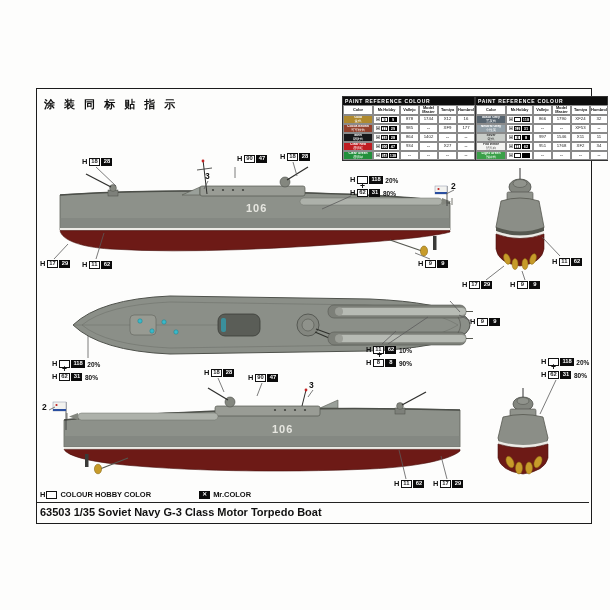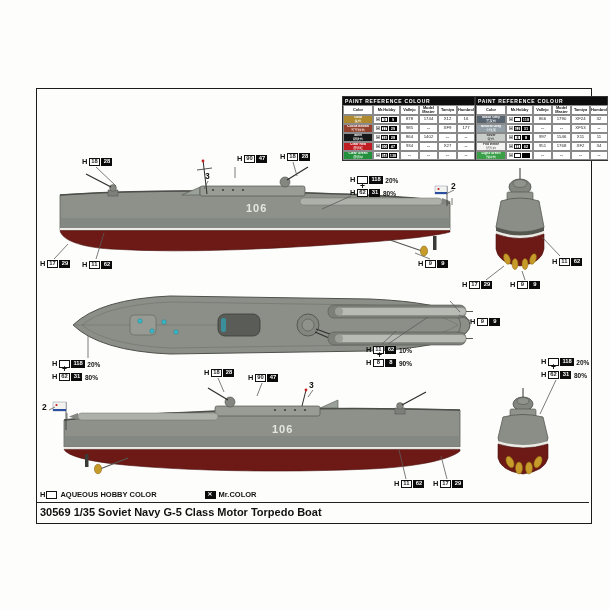--- a/index.html
+++ b/index.html
@@ -36,20 +36,21 @@
   .divider{position:absolute;left:37px;top:502px;width:552px;border-top:1.2px solid #222;z-index:5}
   .footer-title{position:absolute;left:40px;top:506px;font-size:11px;font-weight:bold;color:#111;z-index:5}
 </style>
 </head>
 <body>
 
 <div id="page">
 
   <div class="frame"></div>
 
+  <div class="hdr-cn">涂 装 同 标 贴 指 示</div>
 
   <svg class="boat" style="left:50px;top:148px" width="415" height="118" viewBox="0 0 415 118">
     <g>
       <path d="M10,47 C80,42 180,42 260,45 C330,47 385,51 400,55 L400,82 L10,82 Z" fill="#8d918a" stroke="#5f625c" stroke-width="0.8"></path>
       <path d="M10,47 C80,42 180,42 260,45 C330,47 385,51 400,55" fill="none" stroke="#4c4f49" stroke-width="1.4"></path>
       <rect x="10" y="70" width="390" height="12" fill="#7e817b" opacity="0.55"></rect>
     </g>
     <rect x="10" y="80" width="390" height="2.6" fill="#ecebe6"></rect>
     <path d="M10,82.6 C12,92 30,99 60,101 C140,106 240,100 320,94 C360,91 390,87 400,84 L400,82.6 Z" fill="#6d1a16" stroke="#4a110e" stroke-width="0.6"></path>
     <g>
@@ -545,23 +546,23 @@
           <div class="pt-cell">--</div>
           <div class="pt-cell">--</div>
         </div>
       </div>
     </div>
 
   <div class="legend">
     <div class="grp">
       <span class="co-h">H</span>
       <span class="co-box co-wb" style="margin-left:1px"></span>
-      <span class="lbl">AQUEOUS HOBBY COLOR</span>
+      <span class="lbl">COLOUR HOBBY COLOR</span>
     </div>
     <div class="grp" style="margin-left:48px">
       <span class="co-box co-bb">✕</span>
       <span class="lbl">Mr.COLOR</span>
     </div>
   </div>
   <div class="divider"></div>
-  <div class="footer-title">30569 1/35  Soviet Navy G-5 Class Motor Torpedo Boat</div>
+  <div class="footer-title">63503 1/35  Soviet Navy G-3 Class Motor Torpedo Boat</div>
 
 </div>
 
 </body></html>

